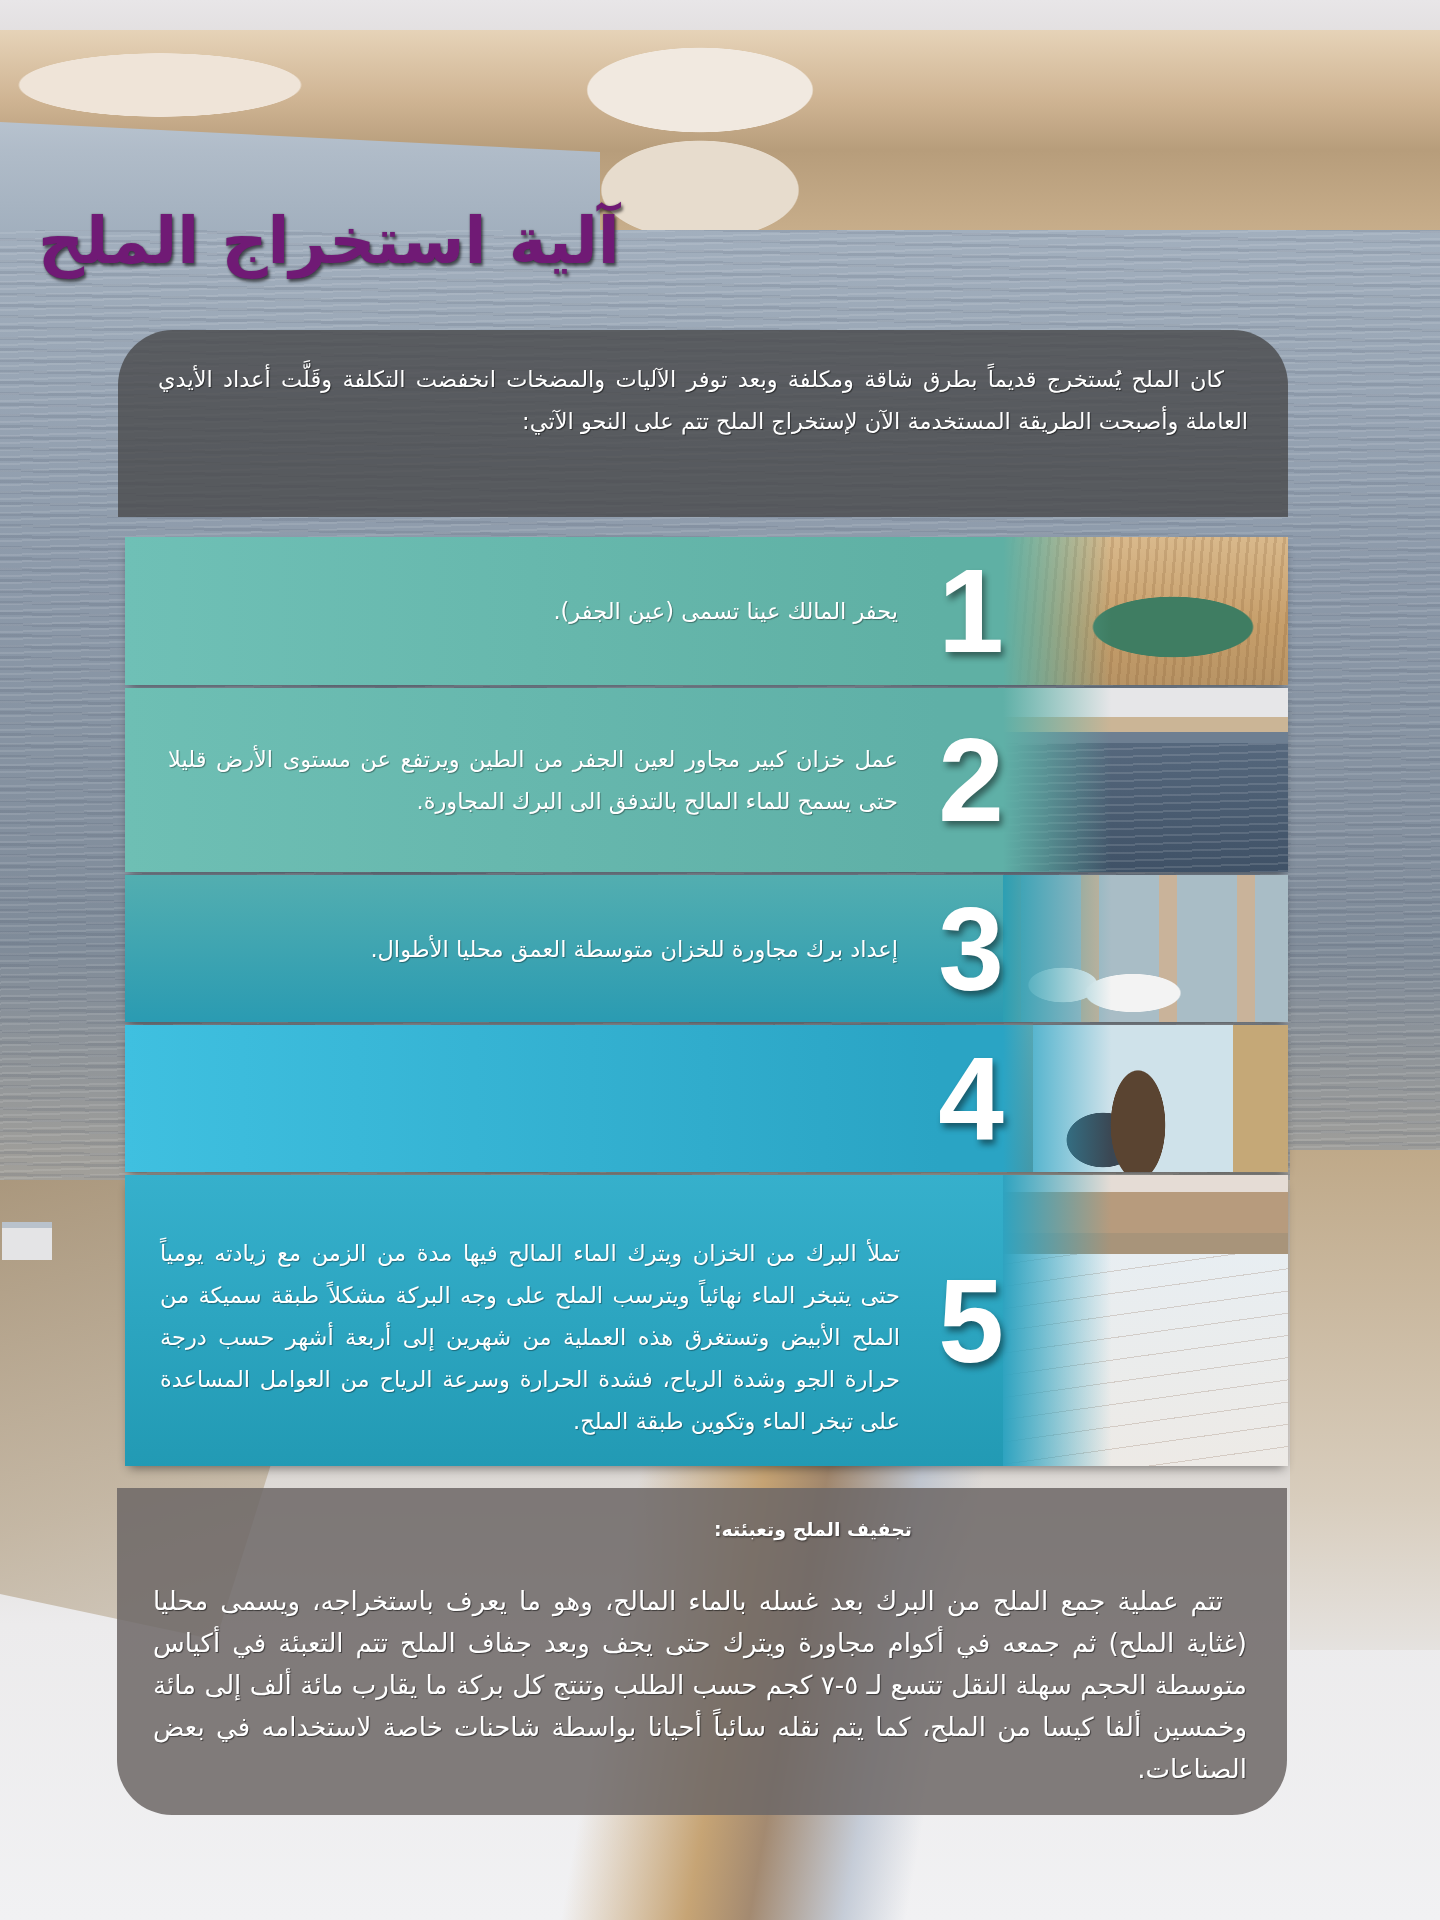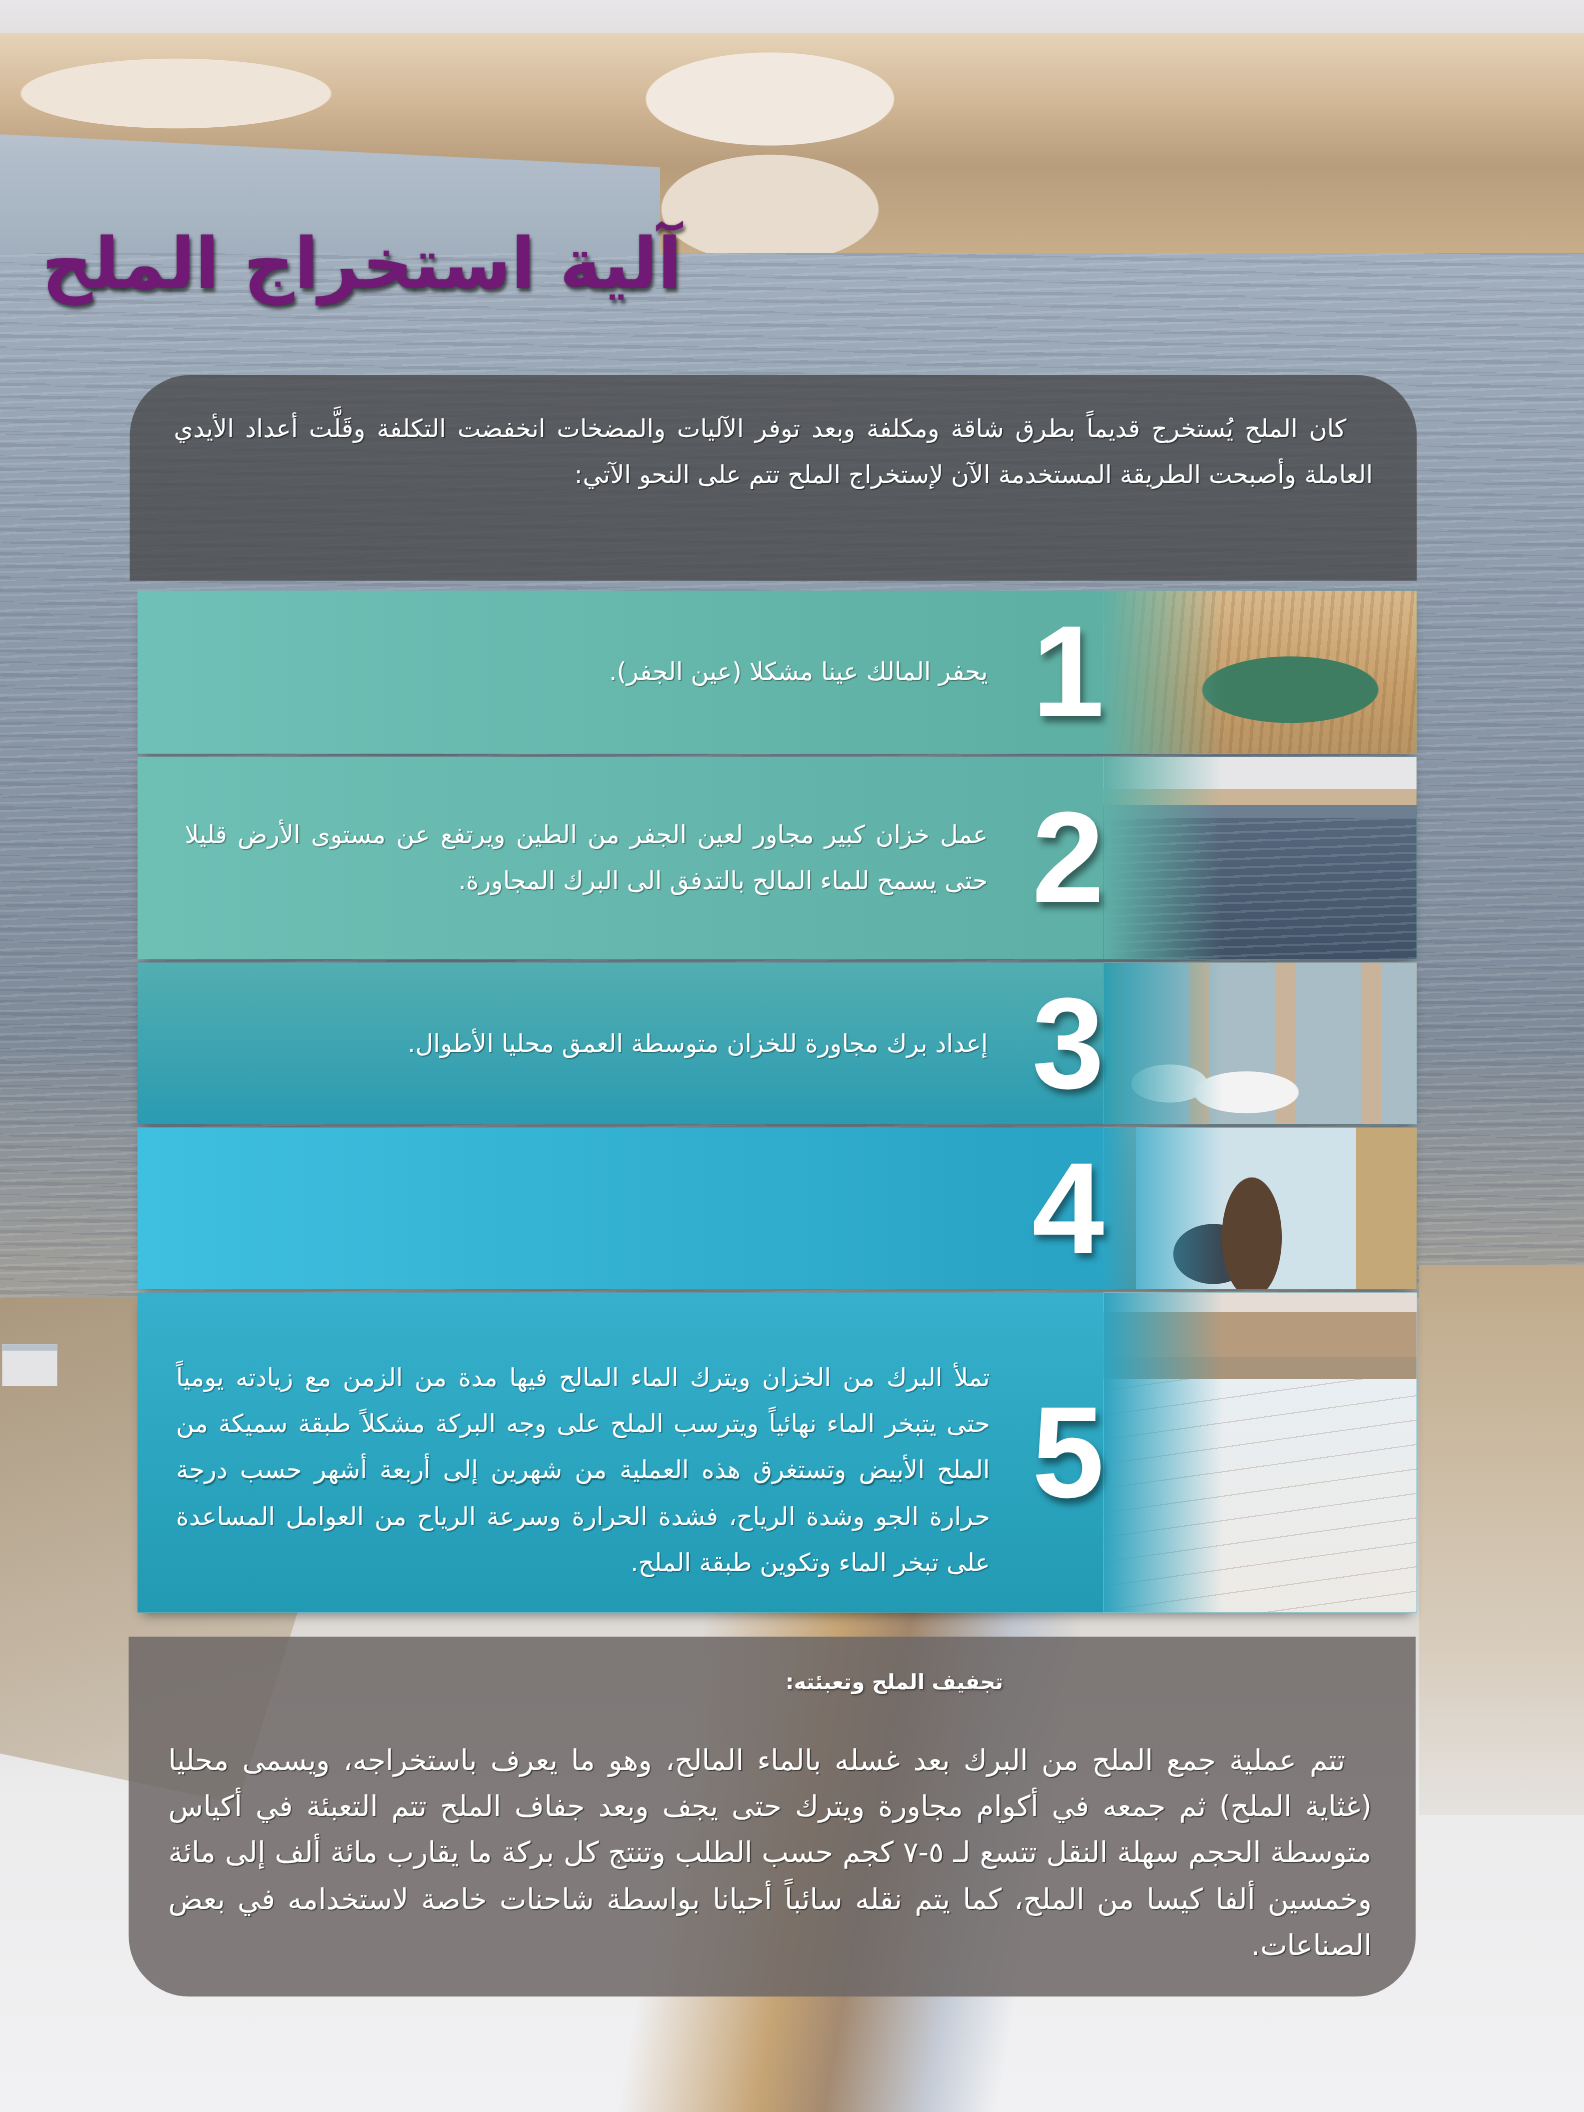--- a/index.html
+++ b/index.html
@@ -45,21 +45,21 @@
     position: absolute; left: 0; top: 204px; width: 1440px;
     text-align: left; font-size: 64px; font-weight: bold;
     font-family: "DejaVu Sans", sans-serif;
     color: #701a75; letter-spacing: 1px;
     text-shadow: 2px 3px 3px rgba(0,0,0,.55), 0 0 2px rgba(0,0,0,.35);
     margin-left: 38px;
   }
 
   
   .intro {
-    position: absolute; left: 118px; top: 341px; width: 1170px; height: 187px;
+    position: absolute; left: 118px; top: 330px; width: 1170px; height: 187px;
     background: rgba(70,70,72,0.78);
     border-radius: 55px 55px 0 0;
     padding: 28px 40px 0 40px;
   }
   .intro p {
     font-size: 22.5px; line-height: 42px; text-align: justify;
     text-align-last: right; text-indent: 24px;
     text-shadow: 1px 1px 1px rgba(0,0,0,.5);
   }
 
@@ -155,21 +155,21 @@
 
 <section class="intro">
   <p>كان الملح يُستخرج قديماً بطرق شاقة ومكلفة وبعد توفر الآليات والمضخات انخفضت التكلفة وقَلَّت أعداد الأيدي العاملة وأصبحت الطريقة المستخدمة الآن لإستخراج الملح تتم على النحو الآتي:</p>
 </section>
 
 <section class="steps">
 
   <div class="step step-1">
     <div class="photo ph-1"></div>
     <div class="num">1</div>
-    <p class="text">يحفر المالك عينا مشكلا (عين الجفر).</p>
+    <p class="text">يحفر المالك عينا تسمى (عين الجفر).</p>
   </div>
 
   <div class="step step-2">
     <div class="photo ph-2"></div>
     <div class="num">2</div>
     <p class="text">عمل خزان كبير مجاور لعين الجفر من الطين ويرتفع عن مستوى الأرض قليلا حتى يسمح للماء المالح بالتدفق الى البرك المجاورة.</p>
   </div>
 
   <div class="step step-3">
     <div class="photo ph-3"></div>

